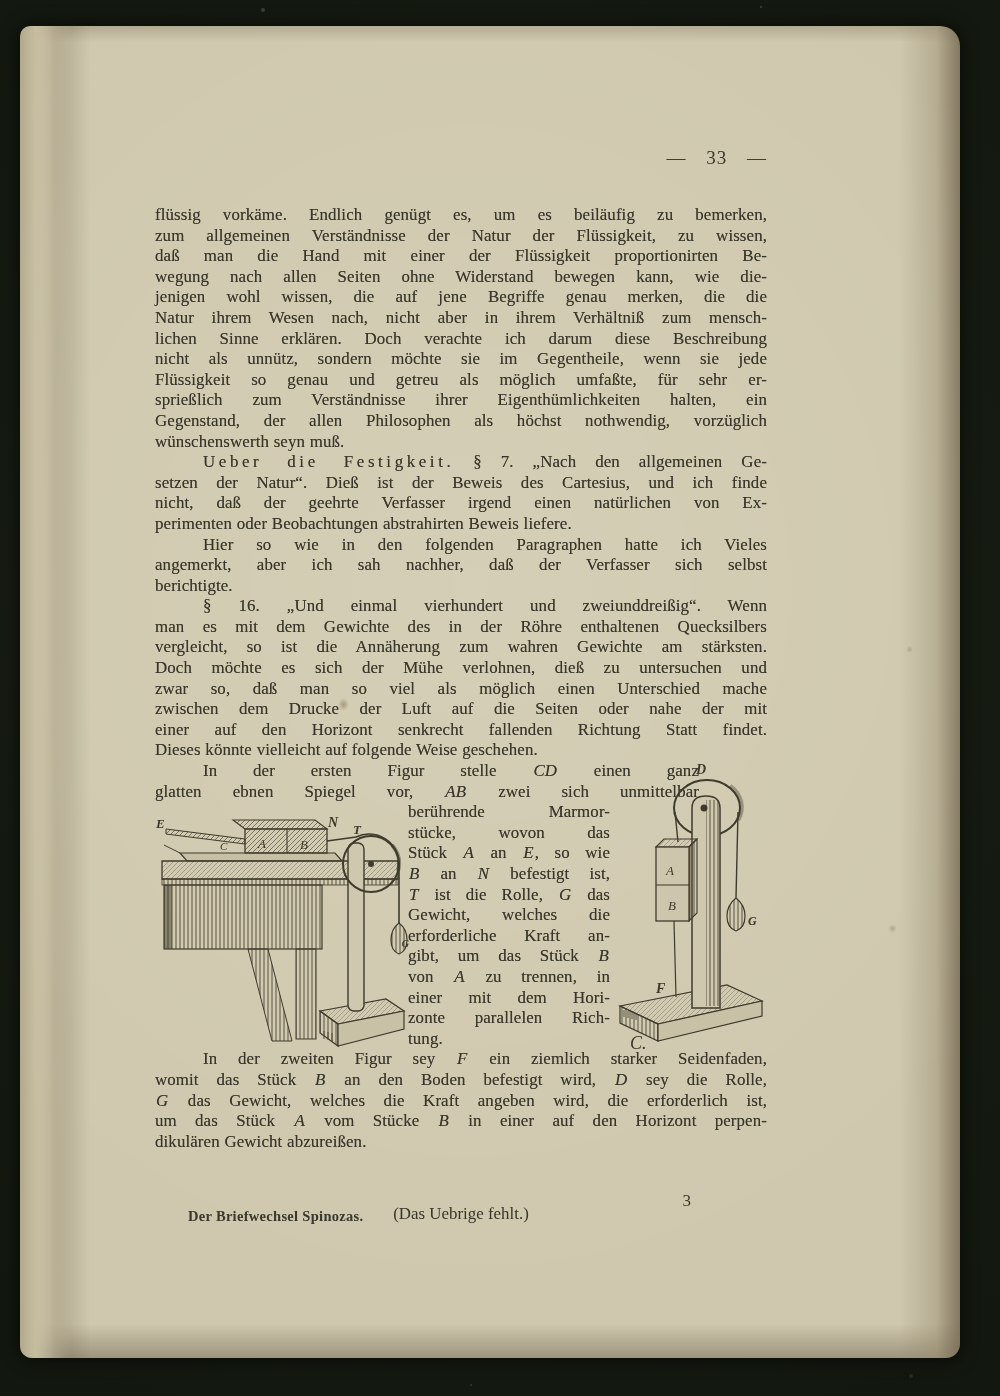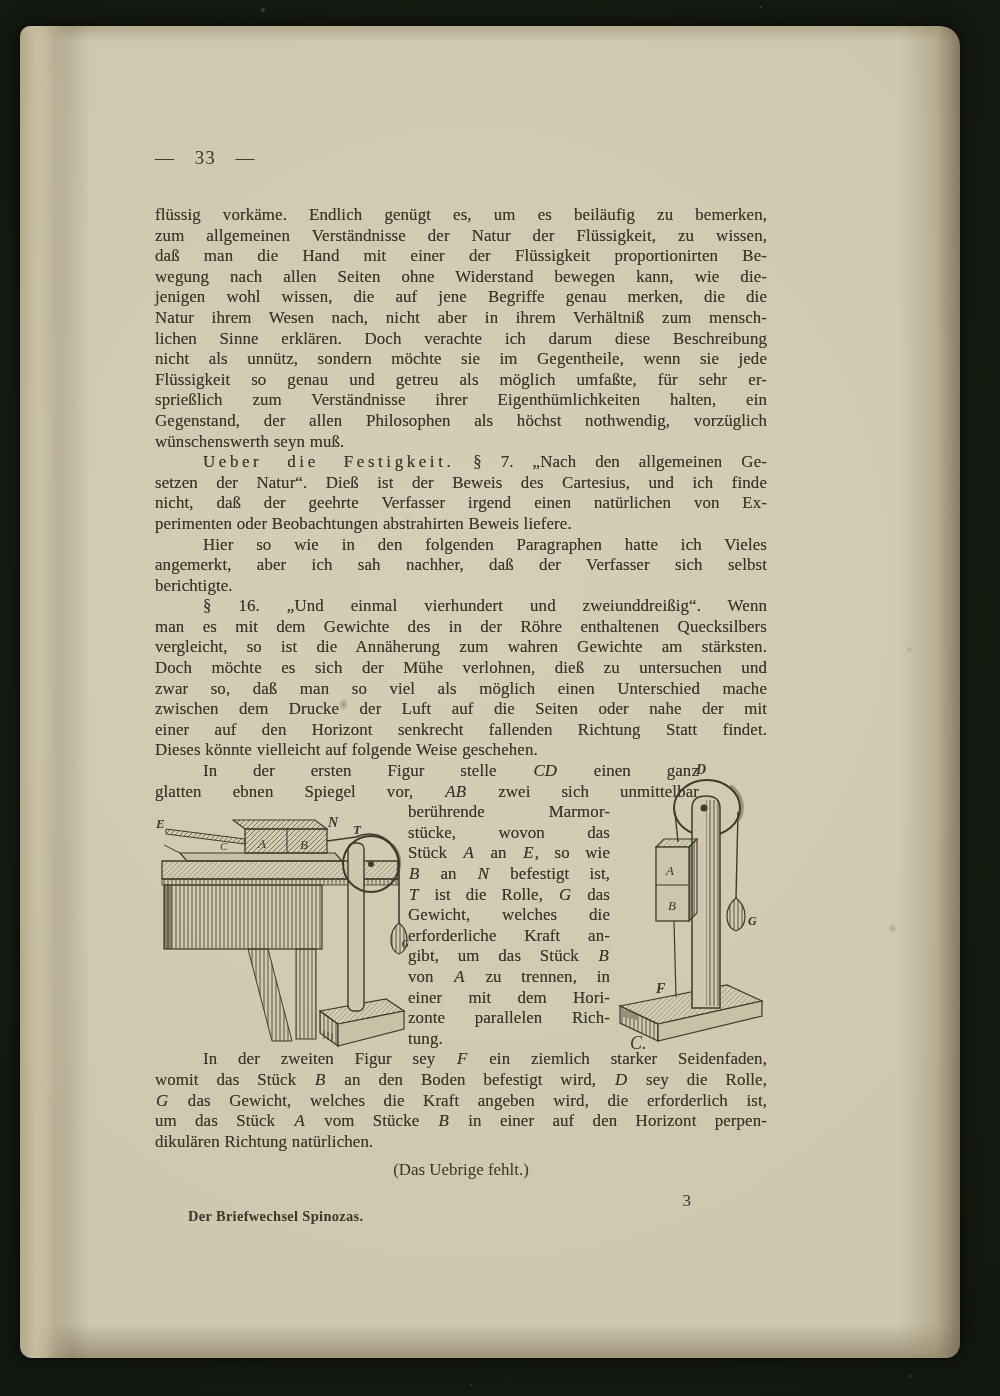--- a/index.html
+++ b/index.html
@@ -16,33 +16,33 @@
         background-color:#cfc8ae;
         background-image:
           radial-gradient(ellipse 110% 85% at 48% 42%, rgba(255,255,246,.12), rgba(0,0,0,0) 65%),
           linear-gradient(90deg, #b3a88c 0%, #c6bda1 1.6%, rgba(0,0,0,0) 5.5%),
           linear-gradient(90deg, rgba(0,0,0,0) 1.8%, rgba(92,80,58,.30) 3.6%, rgba(0,0,0,0) 7.5%),
           linear-gradient(90deg, rgba(0,0,0,0) 93.5%, rgba(150,138,110,.45) 97.5%, rgba(118,106,82,.85) 100%),
           linear-gradient(0deg, rgba(118,106,82,.55) 0%, rgba(0,0,0,0) 2.6%),
           linear-gradient(180deg, rgba(120,110,86,.35) 0%, rgba(0,0,0,0) 1.2%);
         box-shadow:0 0 18px rgba(0,0,0,.65);
         color:#3a372c;}
-  .pagenum{position:absolute;left:135px;top:121px;width:612px;text-align:left;
+  .pagenum{position:absolute;left:135px;top:121px;width:612px;text-align:right;
            font-size:19px;word-spacing:14px;letter-spacing:1px;color:#3a372c;}
   .textblock{position:absolute;left:135px;top:179px;width:612px;
              font-size:16.9px;line-height:20.6px;letter-spacing:.1px;word-spacing:.4px;
              color:#38352a;text-shadow:0 0 .5px rgba(56,53,42,.55);}
   .line{text-align:justify;text-align-last:justify;white-space:normal;}
   .line.endline{text-align-last:left;}
   .line.indent{text-indent:48px;}
   .line.half{margin-right:68px;}
   .line.mid{margin-left:253px;margin-right:157px;}
   .line i{font-style:italic;padding:0 1px;}
   .sperr{letter-spacing:3.6px;word-spacing:3px;}
-  .note{position:absolute;left:135px;top:1134px;width:612px;text-align:center;
+  .note{position:absolute;left:135px;top:1178px;width:612px;text-align:center;
         font-size:16.9px;color:#38352a;}
   .footer{position:absolute;left:135px;top:1165px;width:612px;height:24px;}
   .footer .sig{position:absolute;left:25px;top:17px;font-size:14.5px;font-weight:700;
                letter-spacing:.3px;color:#3a372c;margin-left:8px;}
   .footer .sheet{position:absolute;right:76px;top:0;font-size:17px;color:#3a372c;}
   .fig{position:absolute;}
   .fig svg text{font-family:"Liberation Serif","DejaVu Serif",serif;font-style:italic;fill:#3c382a;}
   .stain{position:absolute;border-radius:50%;pointer-events:none;}
   .stain.s1{left:318px;top:672px;width:11px;height:13px;
             background:radial-gradient(ellipse, rgba(96,72,40,.38), rgba(96,72,40,0) 70%);}
@@ -100,21 +100,21 @@
         <div class="line mid">erforderliche Kraft an-</div>
         <div class="line mid">gibt, um das Stück <i>B</i></div>
         <div class="line mid">von <i>A</i> zu trennen, in</div>
         <div class="line mid">einer mit dem Hori-</div>
         <div class="line mid">zonte parallelen Rich-</div>
         <div class="line endline mid">tung.</div>
         <div class="line indent">In der zweiten Figur sey <i>F</i> ein ziemlich starker Seidenfaden,</div>
         <div class="line">womit das Stück <i>B</i> an den Boden befestigt wird, <i>D</i> sey die Rolle,</div>
         <div class="line"><i>G</i> das Gewicht, welches die Kraft angeben wird, die erforderlich ist,</div>
         <div class="line">um das Stück <i>A</i> vom Stücke <i>B</i> in einer auf den Horizont perpen-</div>
-        <div class="line endline">dikulären Richtung natürlichen.</div>
+        <div class="line endline">dikulären Gewicht abzureißen.</div>
       </div>
 
     <div class="fig" style="left:130px;top:789px;width:260px;height:240px;">
       <svg width="260" height="240" viewBox="0 0 260 240">
         <defs>
           <pattern id="f1v" width="4" height="4" patternUnits="userSpaceOnUse">
             <path d="M2,0 V4" stroke="#4a4532" stroke-width="0.9"></path>
           </pattern>
           <pattern id="f1d" width="5" height="5" patternUnits="userSpaceOnUse">
             <path d="M0,5 L5,0" stroke="#55503a" stroke-width="0.7"></path>

